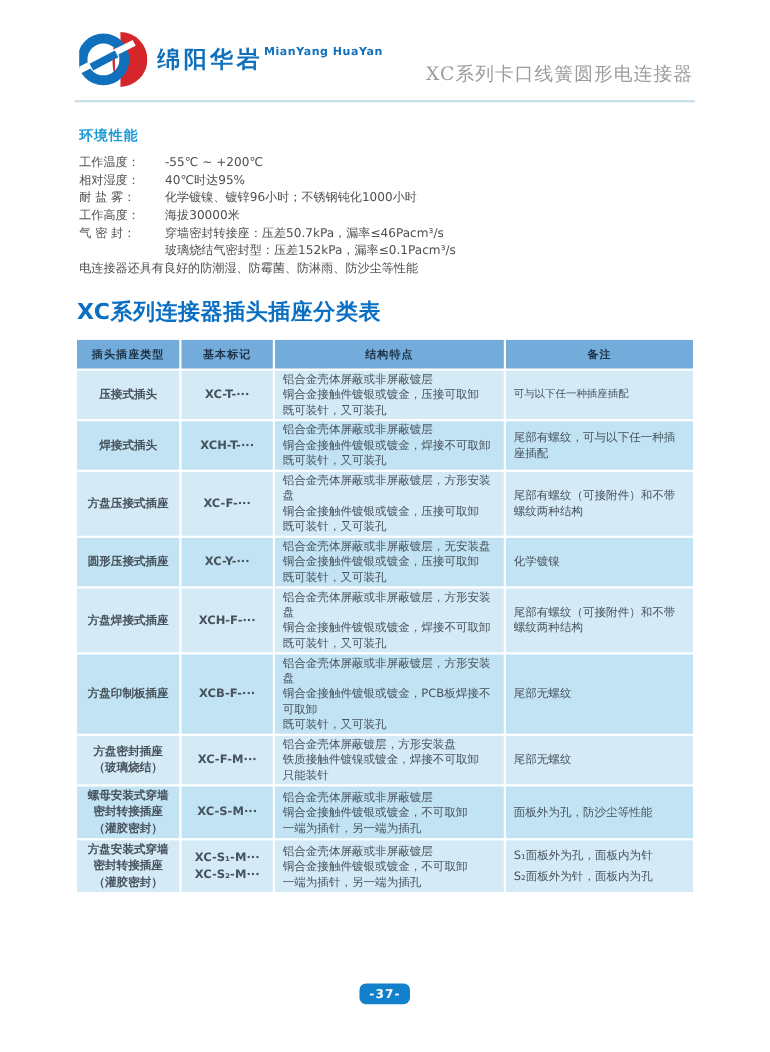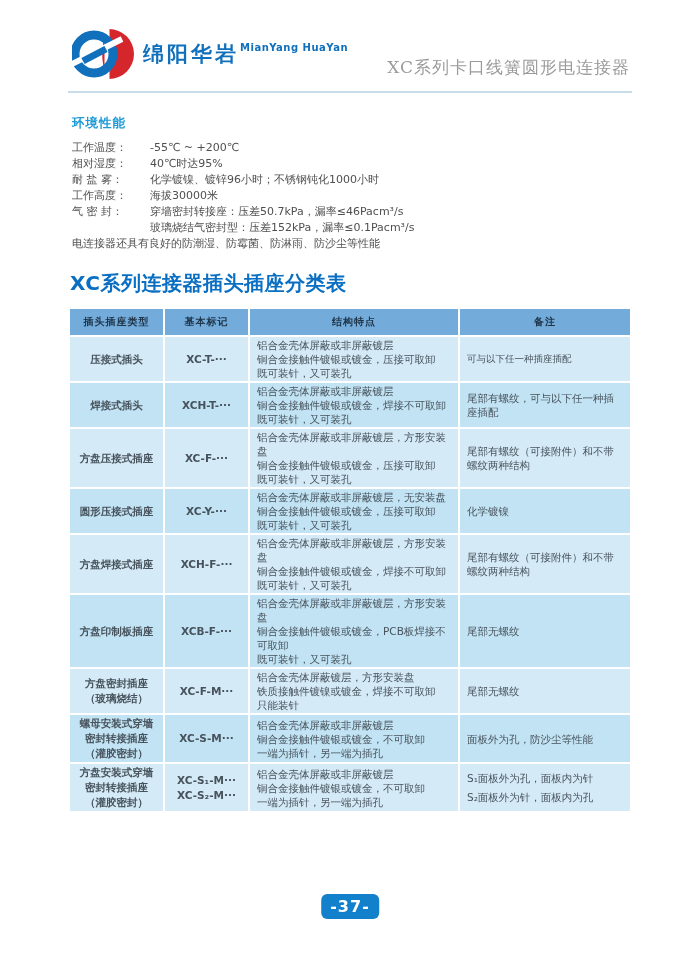--- a/index.html
+++ b/index.html
@@ -46,21 +46,21 @@
   td{font-size:10.5px;color:var(--cell_text);line-height:14px;padding:1px 7px;vertical-align:middle;}
   tbody tr:nth-child(odd) td{background:var(--row_light);}
   tbody tr:nth-child(even) td{background:var(--row_dark);}
   td.center{text-align:center;}
   tbody tr:first-child td.remark{font-size:9.5px;}
   td.remark div + div{margin-top:5px;}
   td.type div, td.mark div{line-height:15px;font-weight:bold;}
   
   .page-pill{
     position:absolute;top:894px;left:50%;transform:translateX(-50%);
-    background:var(--pill_bg);color:#fff;font-size:16px;font-weight:bold;
+    background:var(--pill_bg);color:#fff;font-size:11px;font-weight:bold;
     padding:3px 9px;border-radius:6px;letter-spacing:1px;
   }
 </style>
 </head>
 <body>
 
 <div class="page">
 
   <div class="header">
     <div class="logo">

